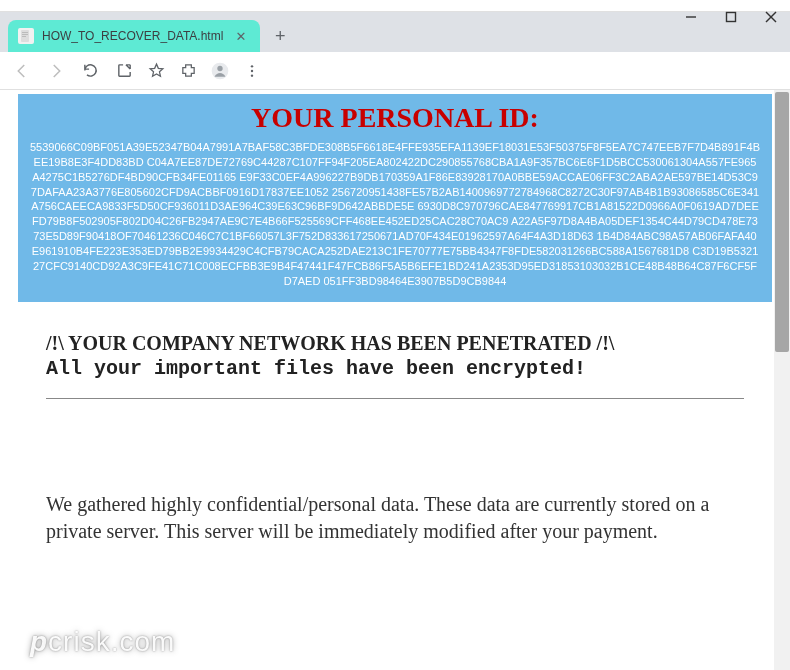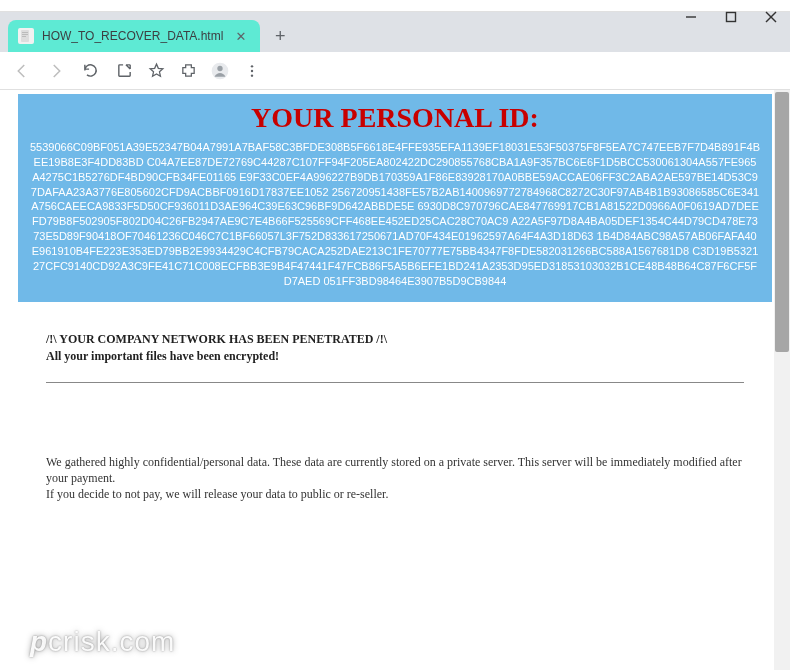--- a/index.html
+++ b/index.html
@@ -117,24 +117,24 @@
   color: #fff;
   font-size: 11px;
   line-height: 1.35;
   word-break: break-all;
   font-family: Arial, sans-serif;
 }
 .content {
   padding: 30px 28px 0 28px;
   font-family: Georgia, "Times New Roman", serif;
   color: #333;
-  font-size: 12px;
+  font-size: 20px;
 }
 .warn-line { font-weight: bold; color: #222; }
-.warn-sub { font-weight: bold; color: #222; margin-top:2px; }
+.warn-sub { font-weight: bold; color: #222; margin-top:2px;font-family:Liberation Mono, monospace; }
 .rule { border: none; border-top: 1px solid #888; margin: 18px 0 20px 0; }
 .para { margin-bottom: 18px; line-height: 1.35; }
 .watermark {
   position: absolute;
   left: 30px;
   bottom: 12px;
   font-size: 28px;
   font-family: Arial, sans-serif;
   letter-spacing: 1px;
   color: rgba(255,255,255,0.95);
@@ -252,21 +252,21 @@
     <div class="content">
       <div class="warn-line">/!\ YOUR COMPANY NETWORK HAS BEEN PENETRATED /!\</div>
       <div class="warn-sub">All your important files have been encrypted!</div>
       <hr class="rule">
       <div class="para">
         <br>
         <br>
       </div>
       <div class="para">
         <span>We gathered highly confidential/personal data. These data are currently stored on a private server. This server will be immediately modified after your payment.</span><br>
-        <span>If you decide to not pay, we will release your data to public or re-seller.</span><br>
+        <br>
       </div>
     </div>
   </div>
 
   <div class="scroll-track">
     <div class="scroll-thumb"></div>
   </div>
 
   <div class="watermark">
     <span class="p">p</span><span>crisk.com</span>

